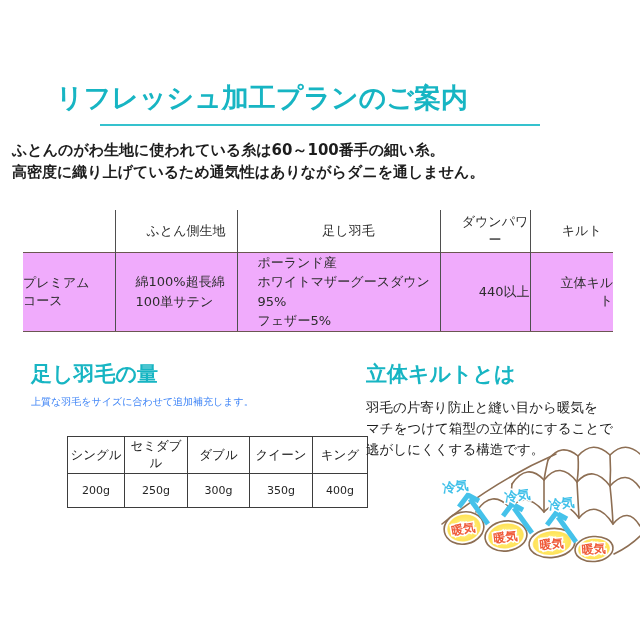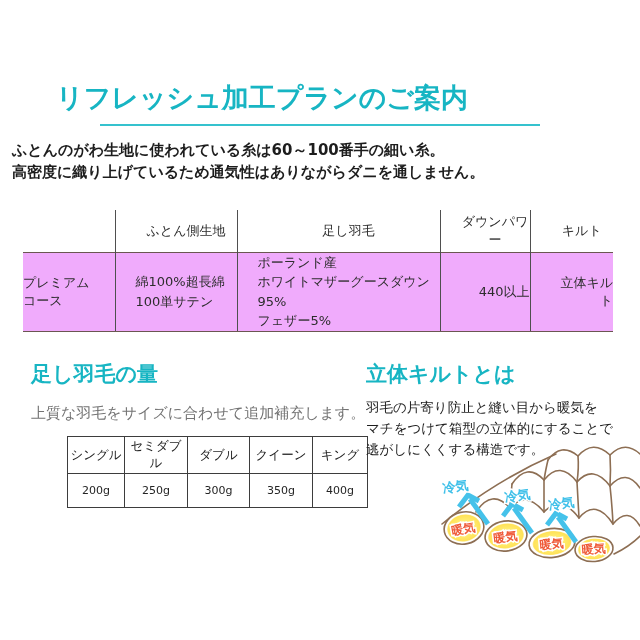--- a/index.html
+++ b/index.html
@@ -33,21 +33,21 @@
   }
   .cell-plan{color:#8f8f8f;font-size:14px;line-height:1.35;padding-left:13px;text-align:left;}
   .cell-left{text-align:left;padding-left:12px;line-height:1.5;}
   .cell-center{text-align:right;font-size:14px;}
   
   .section-heading{
     position:absolute;font-size:21px;font-weight:700;color:#17b5c3;line-height:1.2;
   }
   .h-left{left:31px;top:362px;}
   .h-right{left:366px;top:362px;}
-  .desc-left{position:absolute;left:31px;top:404px;font-size:15px;color:#737373;}
+  .desc-left{position:absolute;left:31px;top:395px;font-size:10px;color:#3b82f6;}
   .desc-right{position:absolute;left:366px;top:397px;font-size:13.5px;color:#1d1d1d;line-height:1.55;}
   
   .size-table{position:absolute;left:35px;top:436px;width:300px;margin-left:32px;}
   .size-table th,.size-table td{
     border:1px solid #3d3d3d;text-align:center;vertical-align:middle;color:#242424;
   }
   .size-table thead tr{height:31px;}
   .size-table tbody tr{height:34px;}
   .size-table th{font-size:12.5px;font-weight:400;}
   .size-table td{font-size:11px;}

